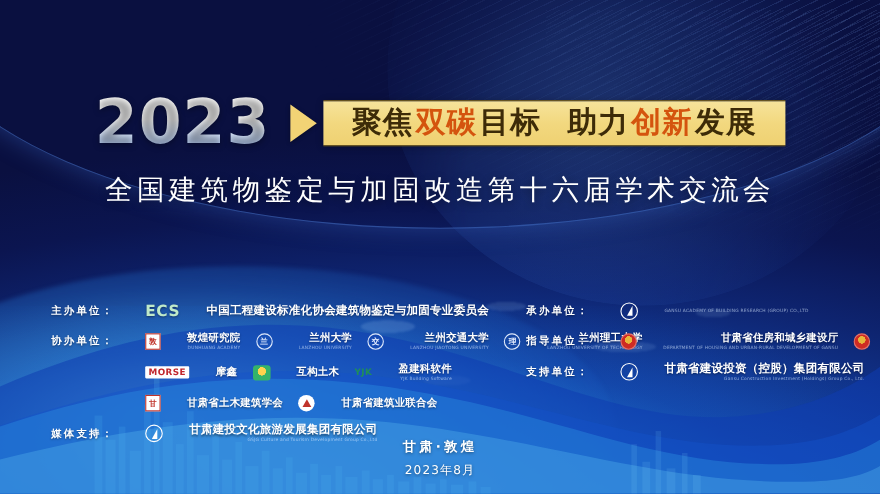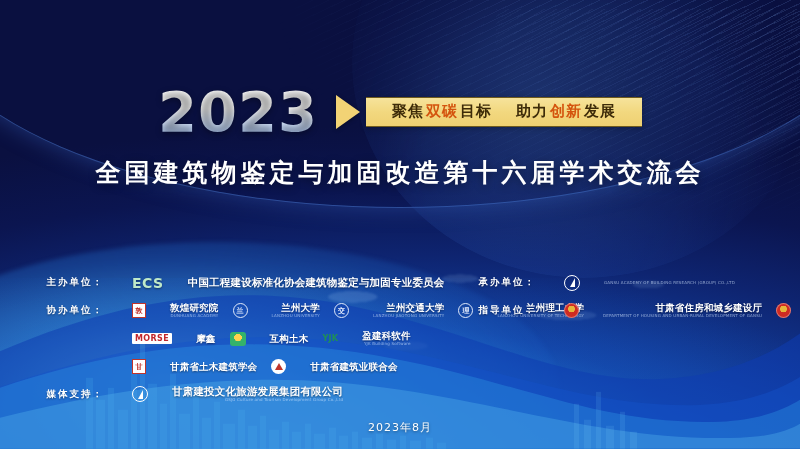--- a/index.html
+++ b/index.html
@@ -85,27 +85,27 @@
   .tri{
     width:0;height:0;border-top:17px solid transparent;border-bottom:17px solid transparent;
     border-left:24px solid #f2d375;margin-right:6px;filter:drop-shadow(0 1px 2px rgba(0,0,0,.4));
   }
   .slogan{
     background:linear-gradient(180deg,#f6e39b 0%,#f2d87f 50%,#efd172 100%);
     border-top:1px solid #6f5a1d;border-bottom:1px solid #6f5a1d;
     padding:6px 26px 7px;display:flex;align-items:center;gap:2px;
     box-shadow:0 1px 6px rgba(0,0,0,.30);
   }
-  .slogan span{font-size:15px;font-weight:700;line-height:1;letter-spacing:1px;}
+  .slogan span{font-size:27px;font-weight:700;line-height:1;letter-spacing:1px;}
   .sl-dark{color:#3d2b08;}
   .sl-hl{color:#d4540e;font-size:25px;}
   .sl-gap{width:20px;display:inline-block;}
   .title{
     margin-top:16px;text-align:center;color:#ffffff;
-    font-size:25px;font-weight:700;letter-spacing:4px;
+    font-size:25px;font-weight:400;letter-spacing:4px;
     text-shadow:0 2px 8px rgba(0,0,0,.45);
   }
 
   
   .sponsors{position:absolute;left:0;top:272px;width:100%;height:150px;z-index:7;text-align:right;}
   .col-l{position:absolute;left:38px;top:0;width:420px;}
   .col-r{position:absolute;left:470px;top:0;width:320px;}
   .row{display:flex;align-items:center;margin-bottom:7px;min-height:21px;}
   .lbl{
     color:#ffffff;font-size:9.5px;font-weight:700;letter-spacing:2px;
@@ -400,20 +400,37 @@
               <span class="mark">
                 <span class="mk-emblem"></span>
               </span>
               <div class="org-txt">
                 <div class="org-cn">敦煌市人民政府</div>
                 <div class="org-en">www.dunhuang.gov.cn</div>
               </div>
             </div>
           </div>
         </div>
+        <div class="row">
+          <div class="lbl">支持单位：</div>
+          <div class="logos">
+            <div class="org">
+              <span class="mark">
+                <span class="mk-sail">
+                  <i></i>
+                </span>
+              </span>
+              <div class="org-txt">
+                <div class="org-cn big">甘肃省建设投资（控股）集团有限公司</div>
+                <div class="org-en">Gansu Construction Investment (Holdings) Group Co., Ltd.</div>
+              </div>
+            </div>
+          </div>
+        </div>
       </div>
   </div>
 
   <div class="footer">
+    <div class="f-place">甘肃·敦煌</div>
     <div class="f-date">2023年8月</div>
   </div>
 
 </div>
 
 </body></html>

